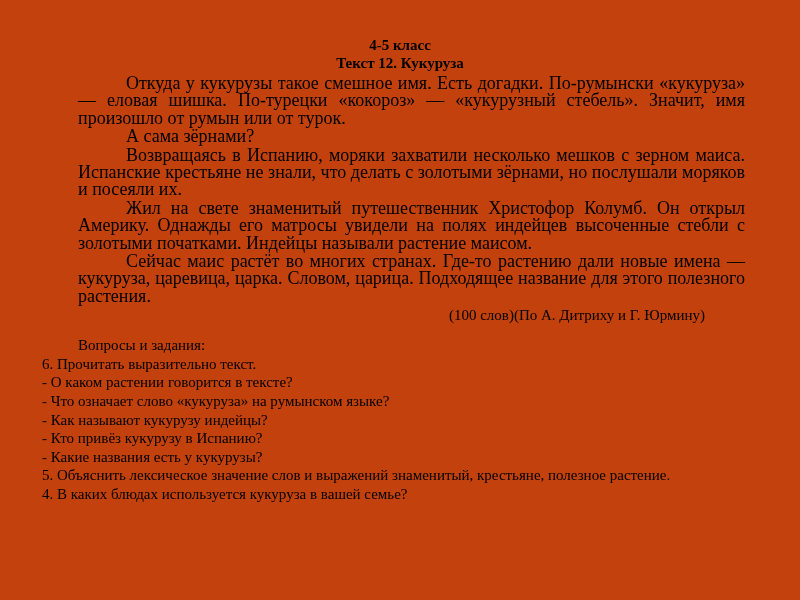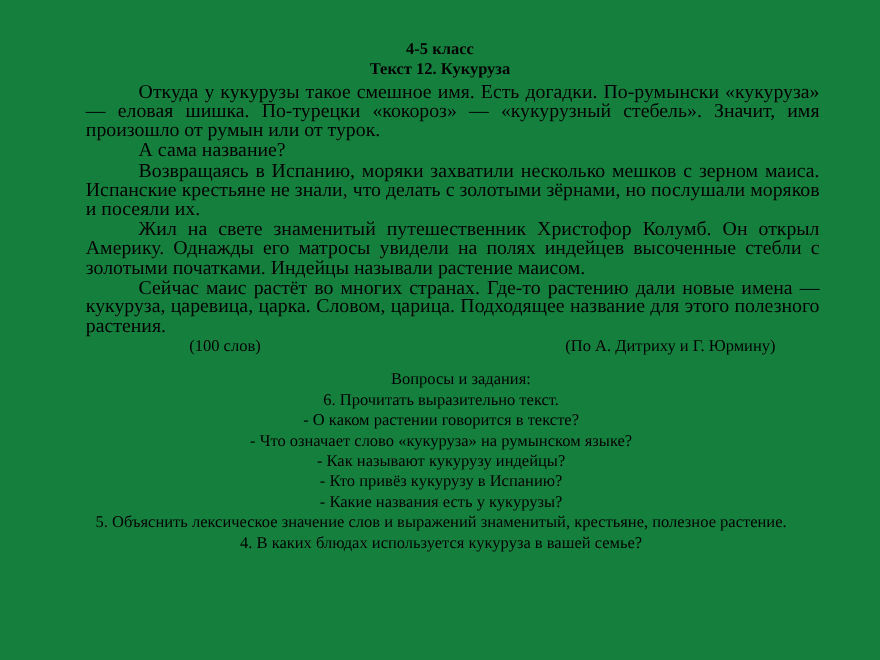--- a/index.html
+++ b/index.html
@@ -1,20 +1,20 @@
 <!DOCTYPE html>
 <html><head>
 <meta charset="utf-8">
 <style>
   html, body { margin: 0; padding: 0; background: #fff; }
   .page {
     position: relative;
     width: 800px;
     height: 600px;
-    background: #15803d;
+    background: #c2410c;
     color: #000000;
     font-family: "Liberation Serif", serif;
     overflow: hidden;
   }
   .doc {
     position: absolute;
     top: 36px;
     left: 0;
     width: 100%;
   }
@@ -31,49 +31,48 @@
   .body-text p {
     margin: 0;
     font-size: 18px;
     line-height: 17.4px;
     text-indent: 48px;
     text-align: justify;
   }
   .body-text p + p { margin-top: 1px; }
   .attribution-row {
     display: flex;
-    justify-content: space-between;
+    justify-content: flex-end;
     margin: 1px 95px 0 172px;
     font-size: 15px;
     line-height: 18px;
   }
   .questions {
     margin: 12px 40px 0 42px;
     font-size: 15px;
   }
   .questions p {
     margin: 0;
     line-height: 18.6px;
-    text-align: center;
   }
   .q-heading { text-indent: 36px; }
   .vocab-italic { }
 </style>
 </head>
 <body>
 
 <div class="page">
   <div class="doc">
 
     <p class="title">4-5 класс</p>
     <p class="title">Текст 12. Кукуруза</p>
 
     <div class="body-text">
       <p>Откуда у кукурузы такое смешное имя. Есть догадки. По-румынски «кукуруза» — еловая шишка. По-турецки «кокороз» — «кукурузный стебель». Значит, имя произошло от румын или от турок.</p>
-      <p>А сама название?</p>
+      <p>А сама зёрнами?</p>
       <p>Возвращаясь в Испанию, моряки захватили несколько мешков с зерном маиса. Испанские крестьяне не знали, что делать с золотыми зёрнами, но послушали моряков и посеяли их.</p>
       <p>Жил на свете знаменитый путешественник Христофор Колумб. Он открыл Америку. Однажды его матросы увидели на полях индейцев высоченные стебли с золотыми початками. Индейцы называли растение маисом.</p>
       <p>Сейчас маис растёт во многих странах. Где-то растению дали новые имена — кукуруза, царевица, царка. Словом, царица. Подходящее название для этого полезного растения.</p>
     </div>
 
     <div class="attribution-row">
       <span>(100 слов)</span>
       <span>(По А. Дитриху и Г. Юрмину)</span>
     </div>
 

